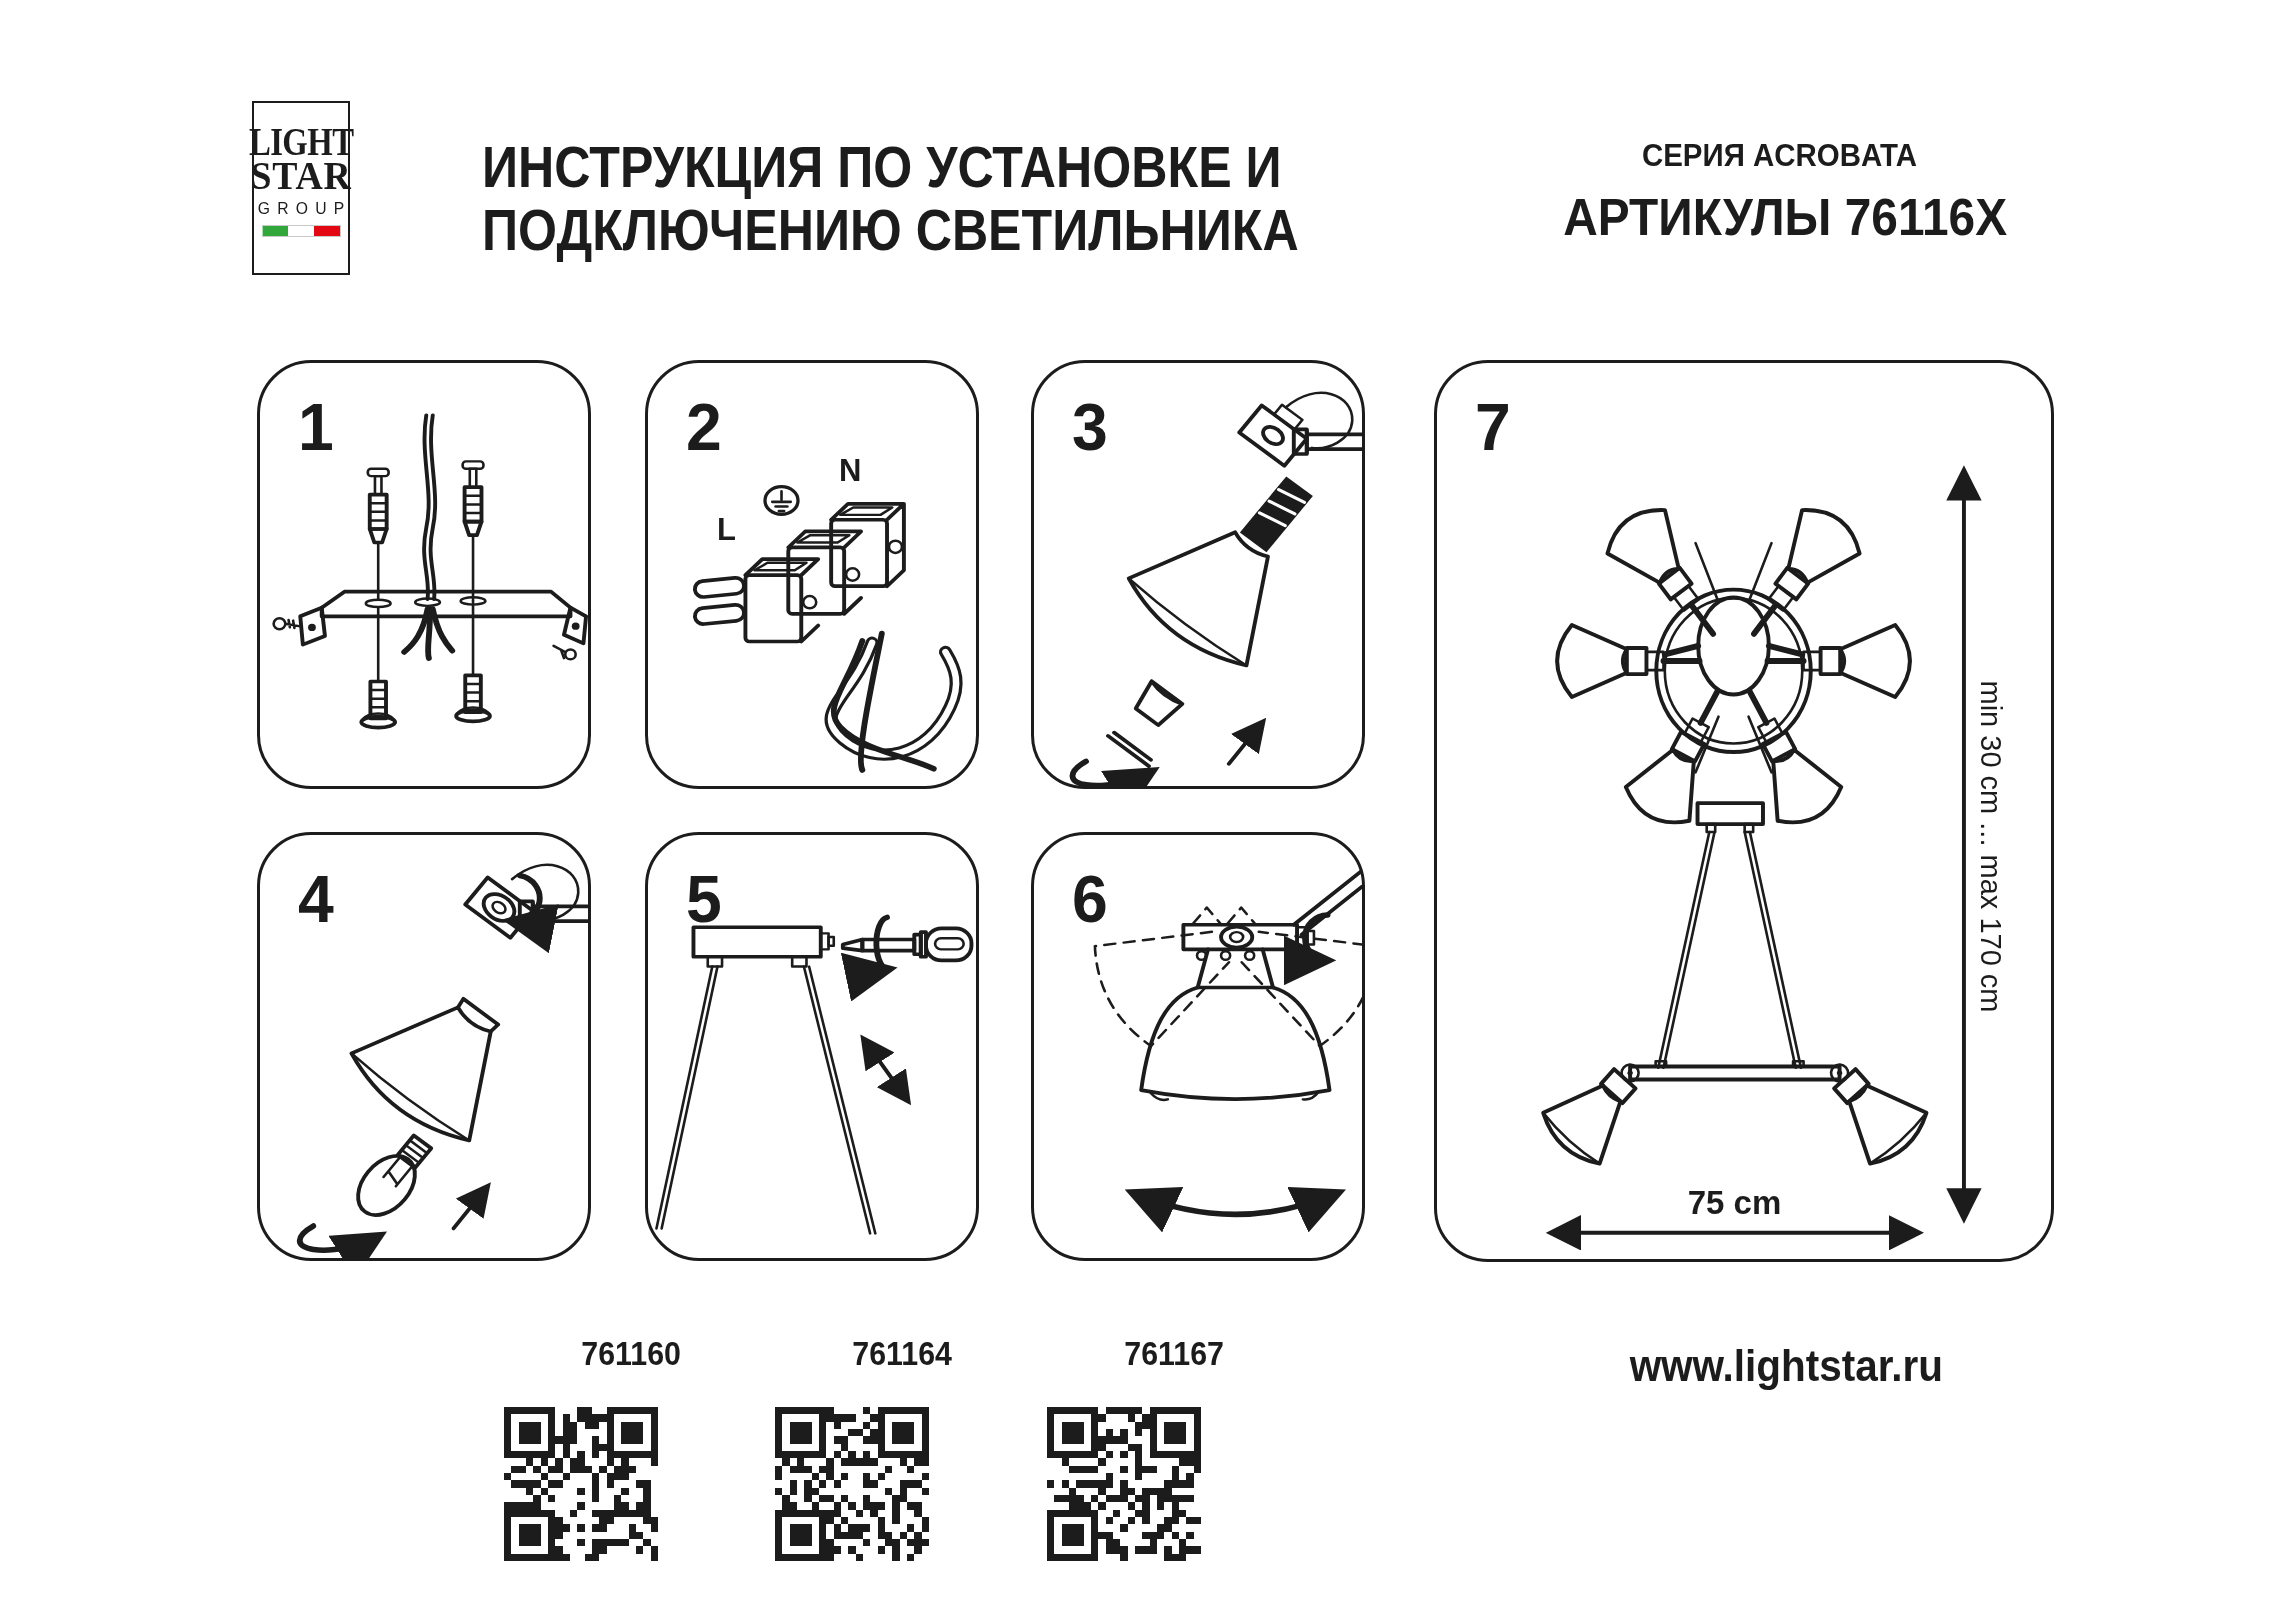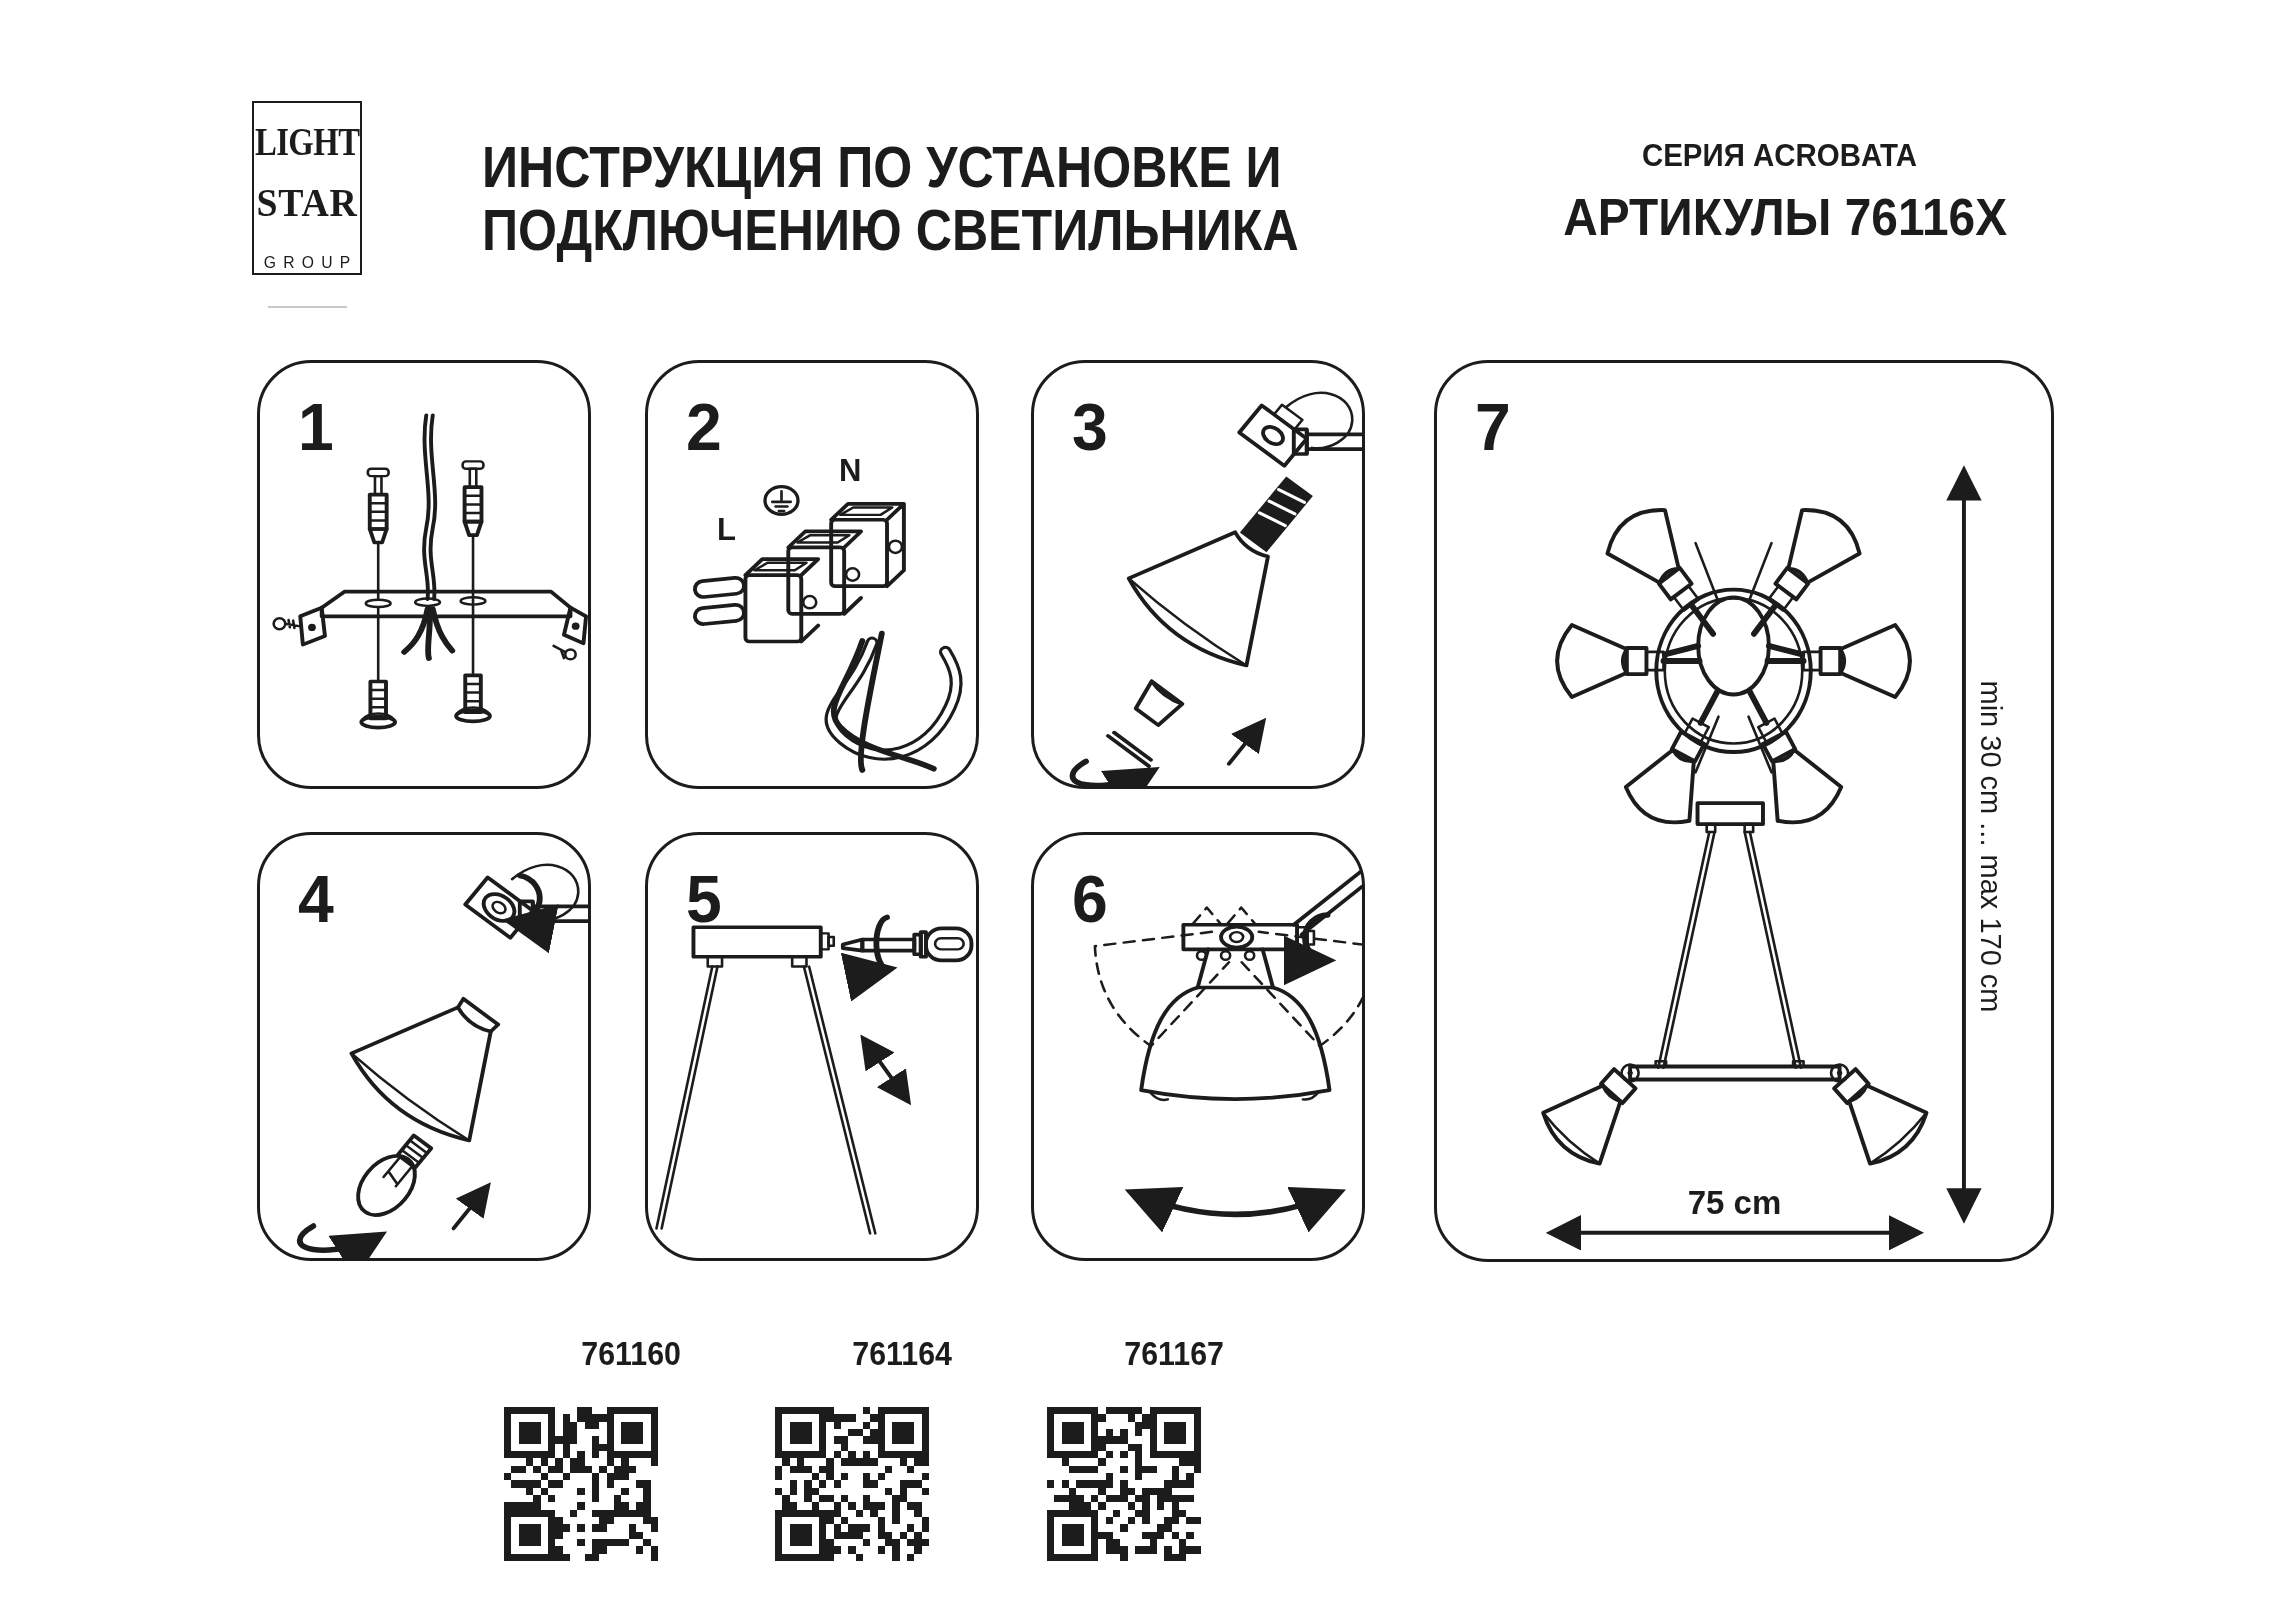--- a/index.html
+++ b/index.html
@@ -12,22 +12,22 @@
   .page{
     position:relative;width:2295px;height:1623px;background:var(--bg);
     font-family:"Liberation Sans", sans-serif;color:var(--ink);overflow:hidden;
   }
   .abs{position:absolute;}
   .cond{display:inline-block;transform:scaleX(.88);transform-origin:left top;white-space:nowrap;}
   .condc{display:inline-block;transform:scaleX(.92);transform-origin:center top;white-space:nowrap;}
 
   
   .logo-box{
-    left:252px;top:101px;width:110px;height:174px;border:2.6px solid var(--ink);
-    display:flex;flex-direction:column;align-items:center;box-sizing:border-box;padding-top:22px;gap:27px;
+    left:252px;top:101px;width:98px;height:174px;border:2.6px solid var(--ink);
+    display:flex;flex-direction:column;align-items:center;box-sizing:border-box;padding-top:22px;
   }
   .logo-word{font-family:"Liberation Serif", serif;font-weight:700;font-size:39px;line-height:34px;
     transform:scaleX(.84);transform-origin:center;letter-spacing:-0.7px;}
   .logo-word.star{transform:scaleX(.97);letter-spacing:0.7px;}
   .logo-group{font-size:15.7px;font-weight:400;letter-spacing:7.2px;text-indent:7.2px;margin-top:7px;}
   .logo-flag{width:77px;height:9.8px;margin-top:7.2px;border:1.3px solid #c9c9c9;display:flex;}
   .logo-flag div{flex:1;}
   .title-block{left:482px;top:136px;font-size:57px;font-weight:700;line-height:63px;}
   .series{left:1557px;top:137px;width:445px;text-align:center;font-size:32px;font-weight:700;}
   .articles-title{left:1544px;top:187px;width:471px;text-align:center;font-size:52px;font-weight:700;}
@@ -1112,14 +1112,15 @@
         <rect x="4" y="20" width="1" height="1"></rect>
         <rect x="5" y="20" width="1" height="1"></rect>
         <rect x="6" y="20" width="1" height="1"></rect>
         <rect x="10" y="20" width="1" height="1"></rect>
         <rect x="16" y="20" width="1" height="1"></rect>
         <rect x="17" y="20" width="1" height="1"></rect>
         <rect x="18" y="20" width="1" height="1"></rect>
       </g>
     </svg>
 
+  <span class="abs website"><span class="condc">www.lightstar.ru</span></span>
 </div>
 
 
 </body></html>

